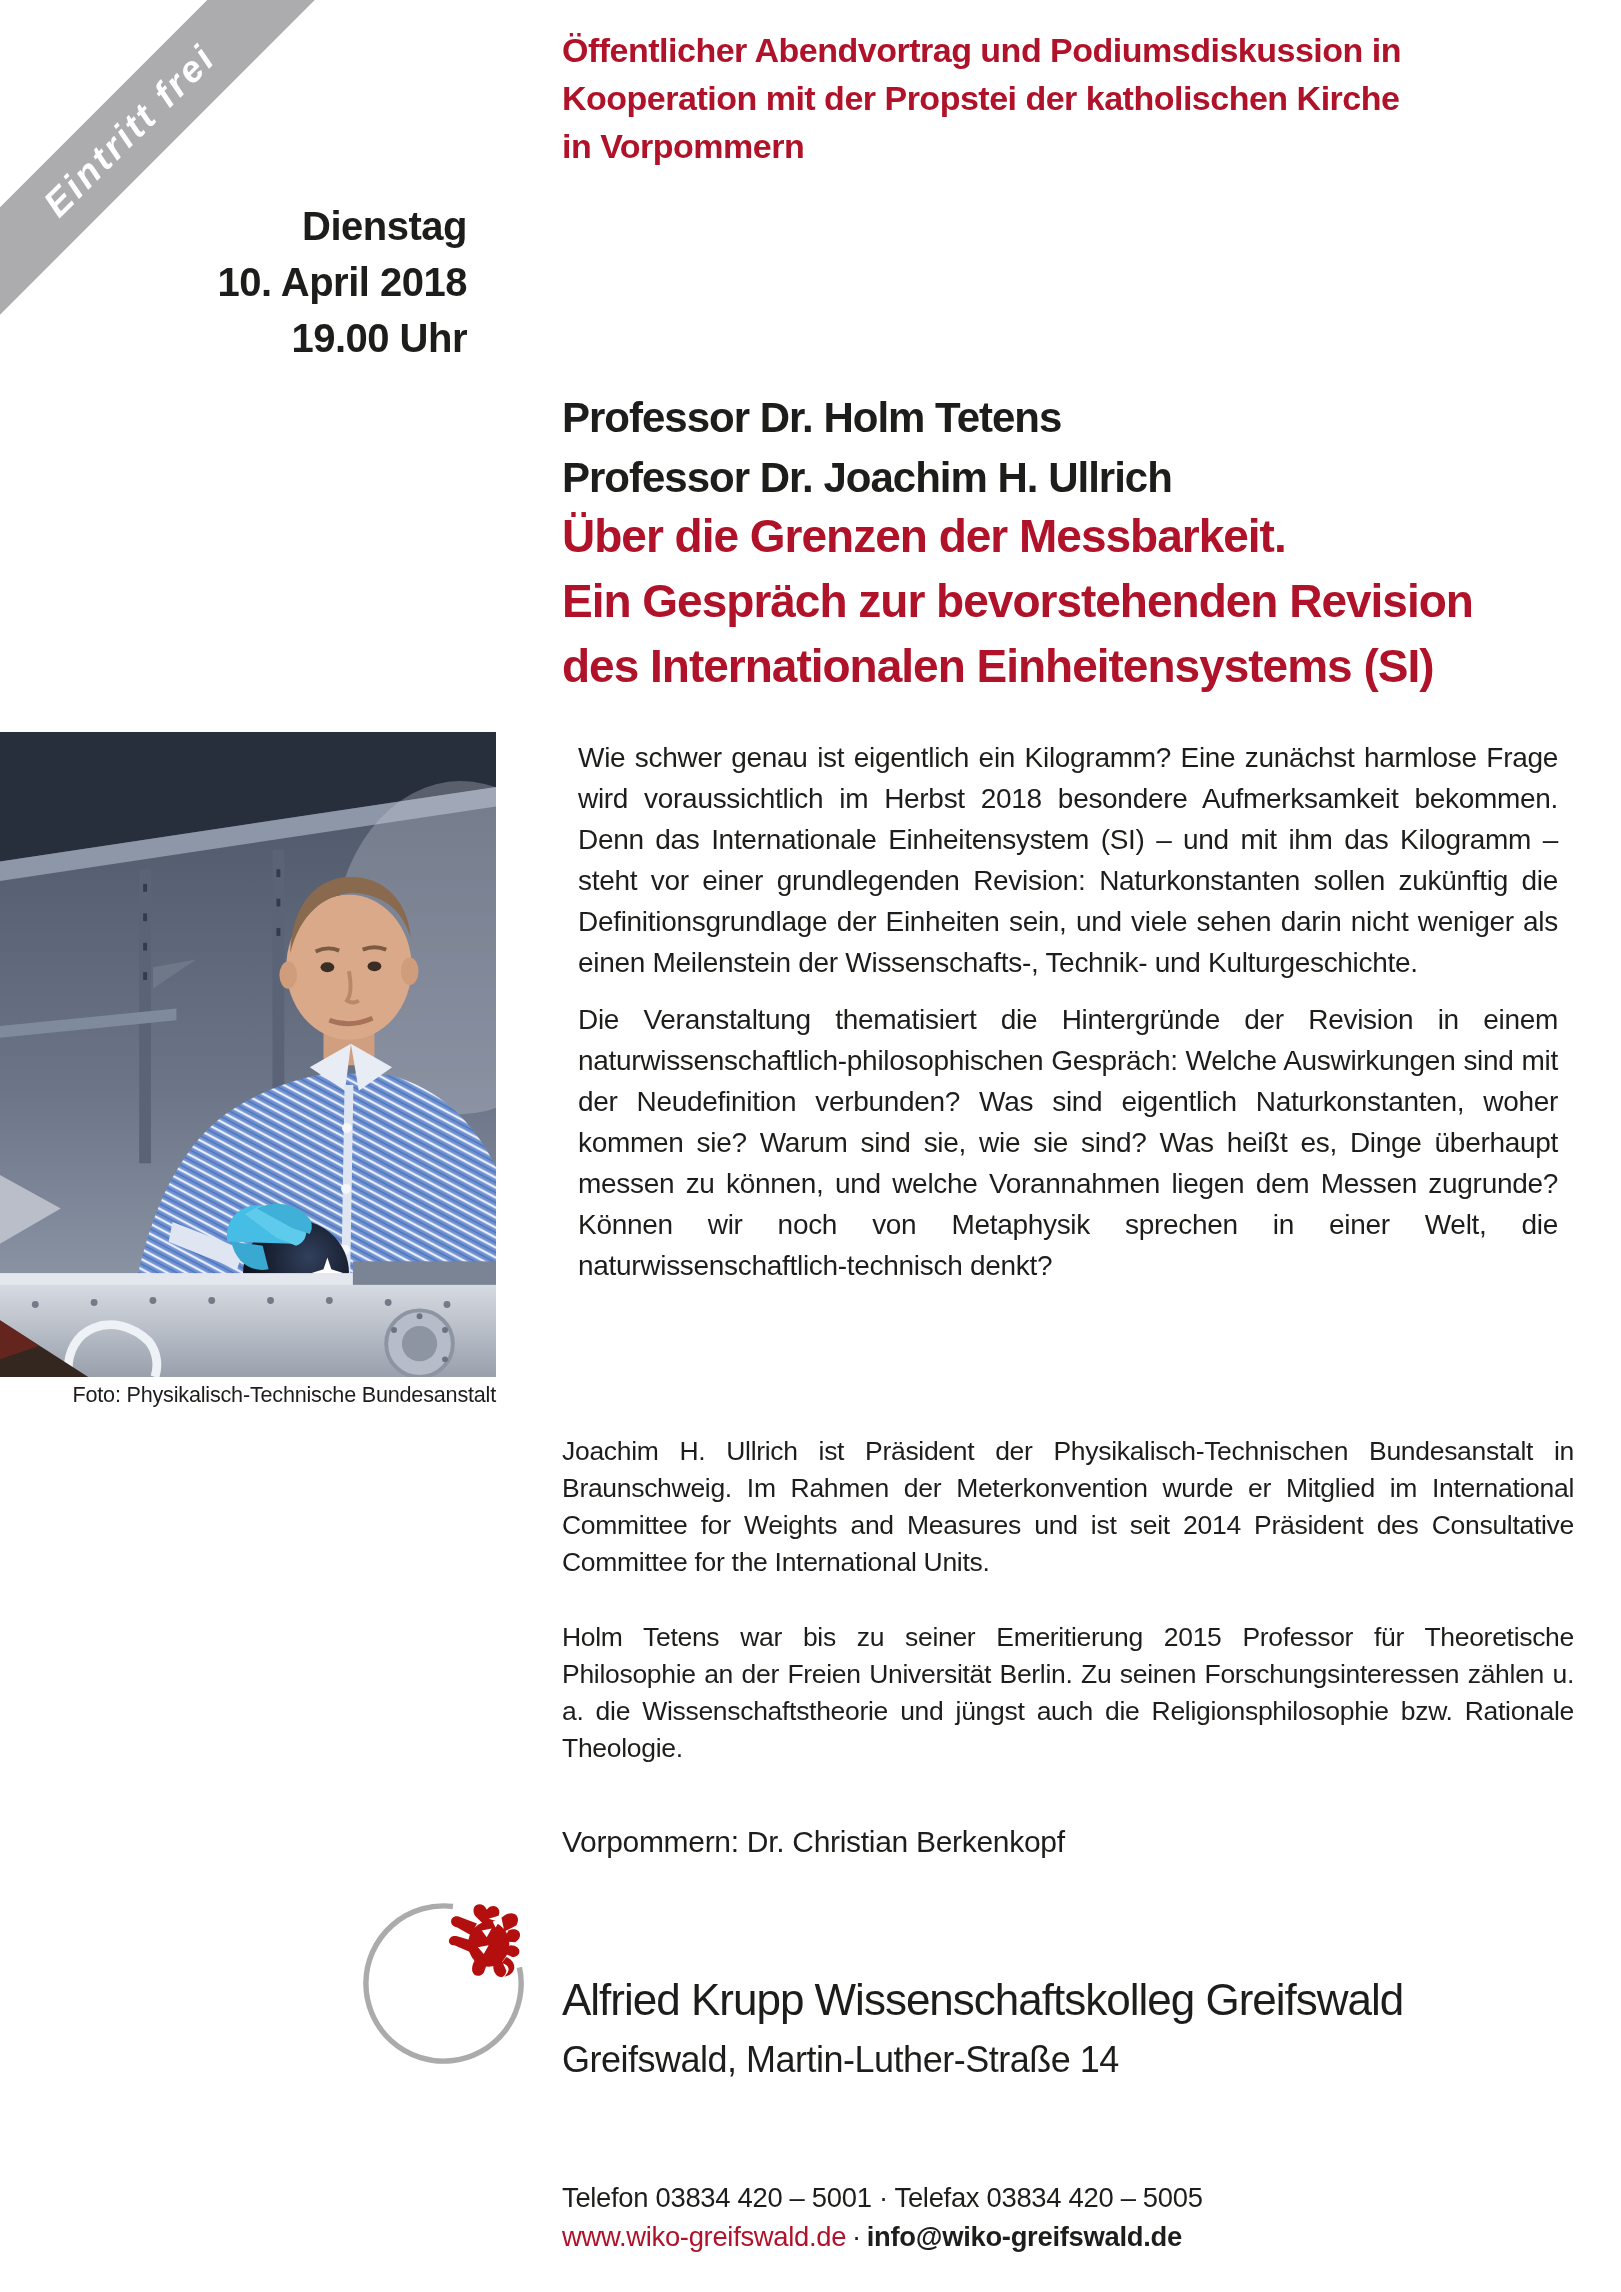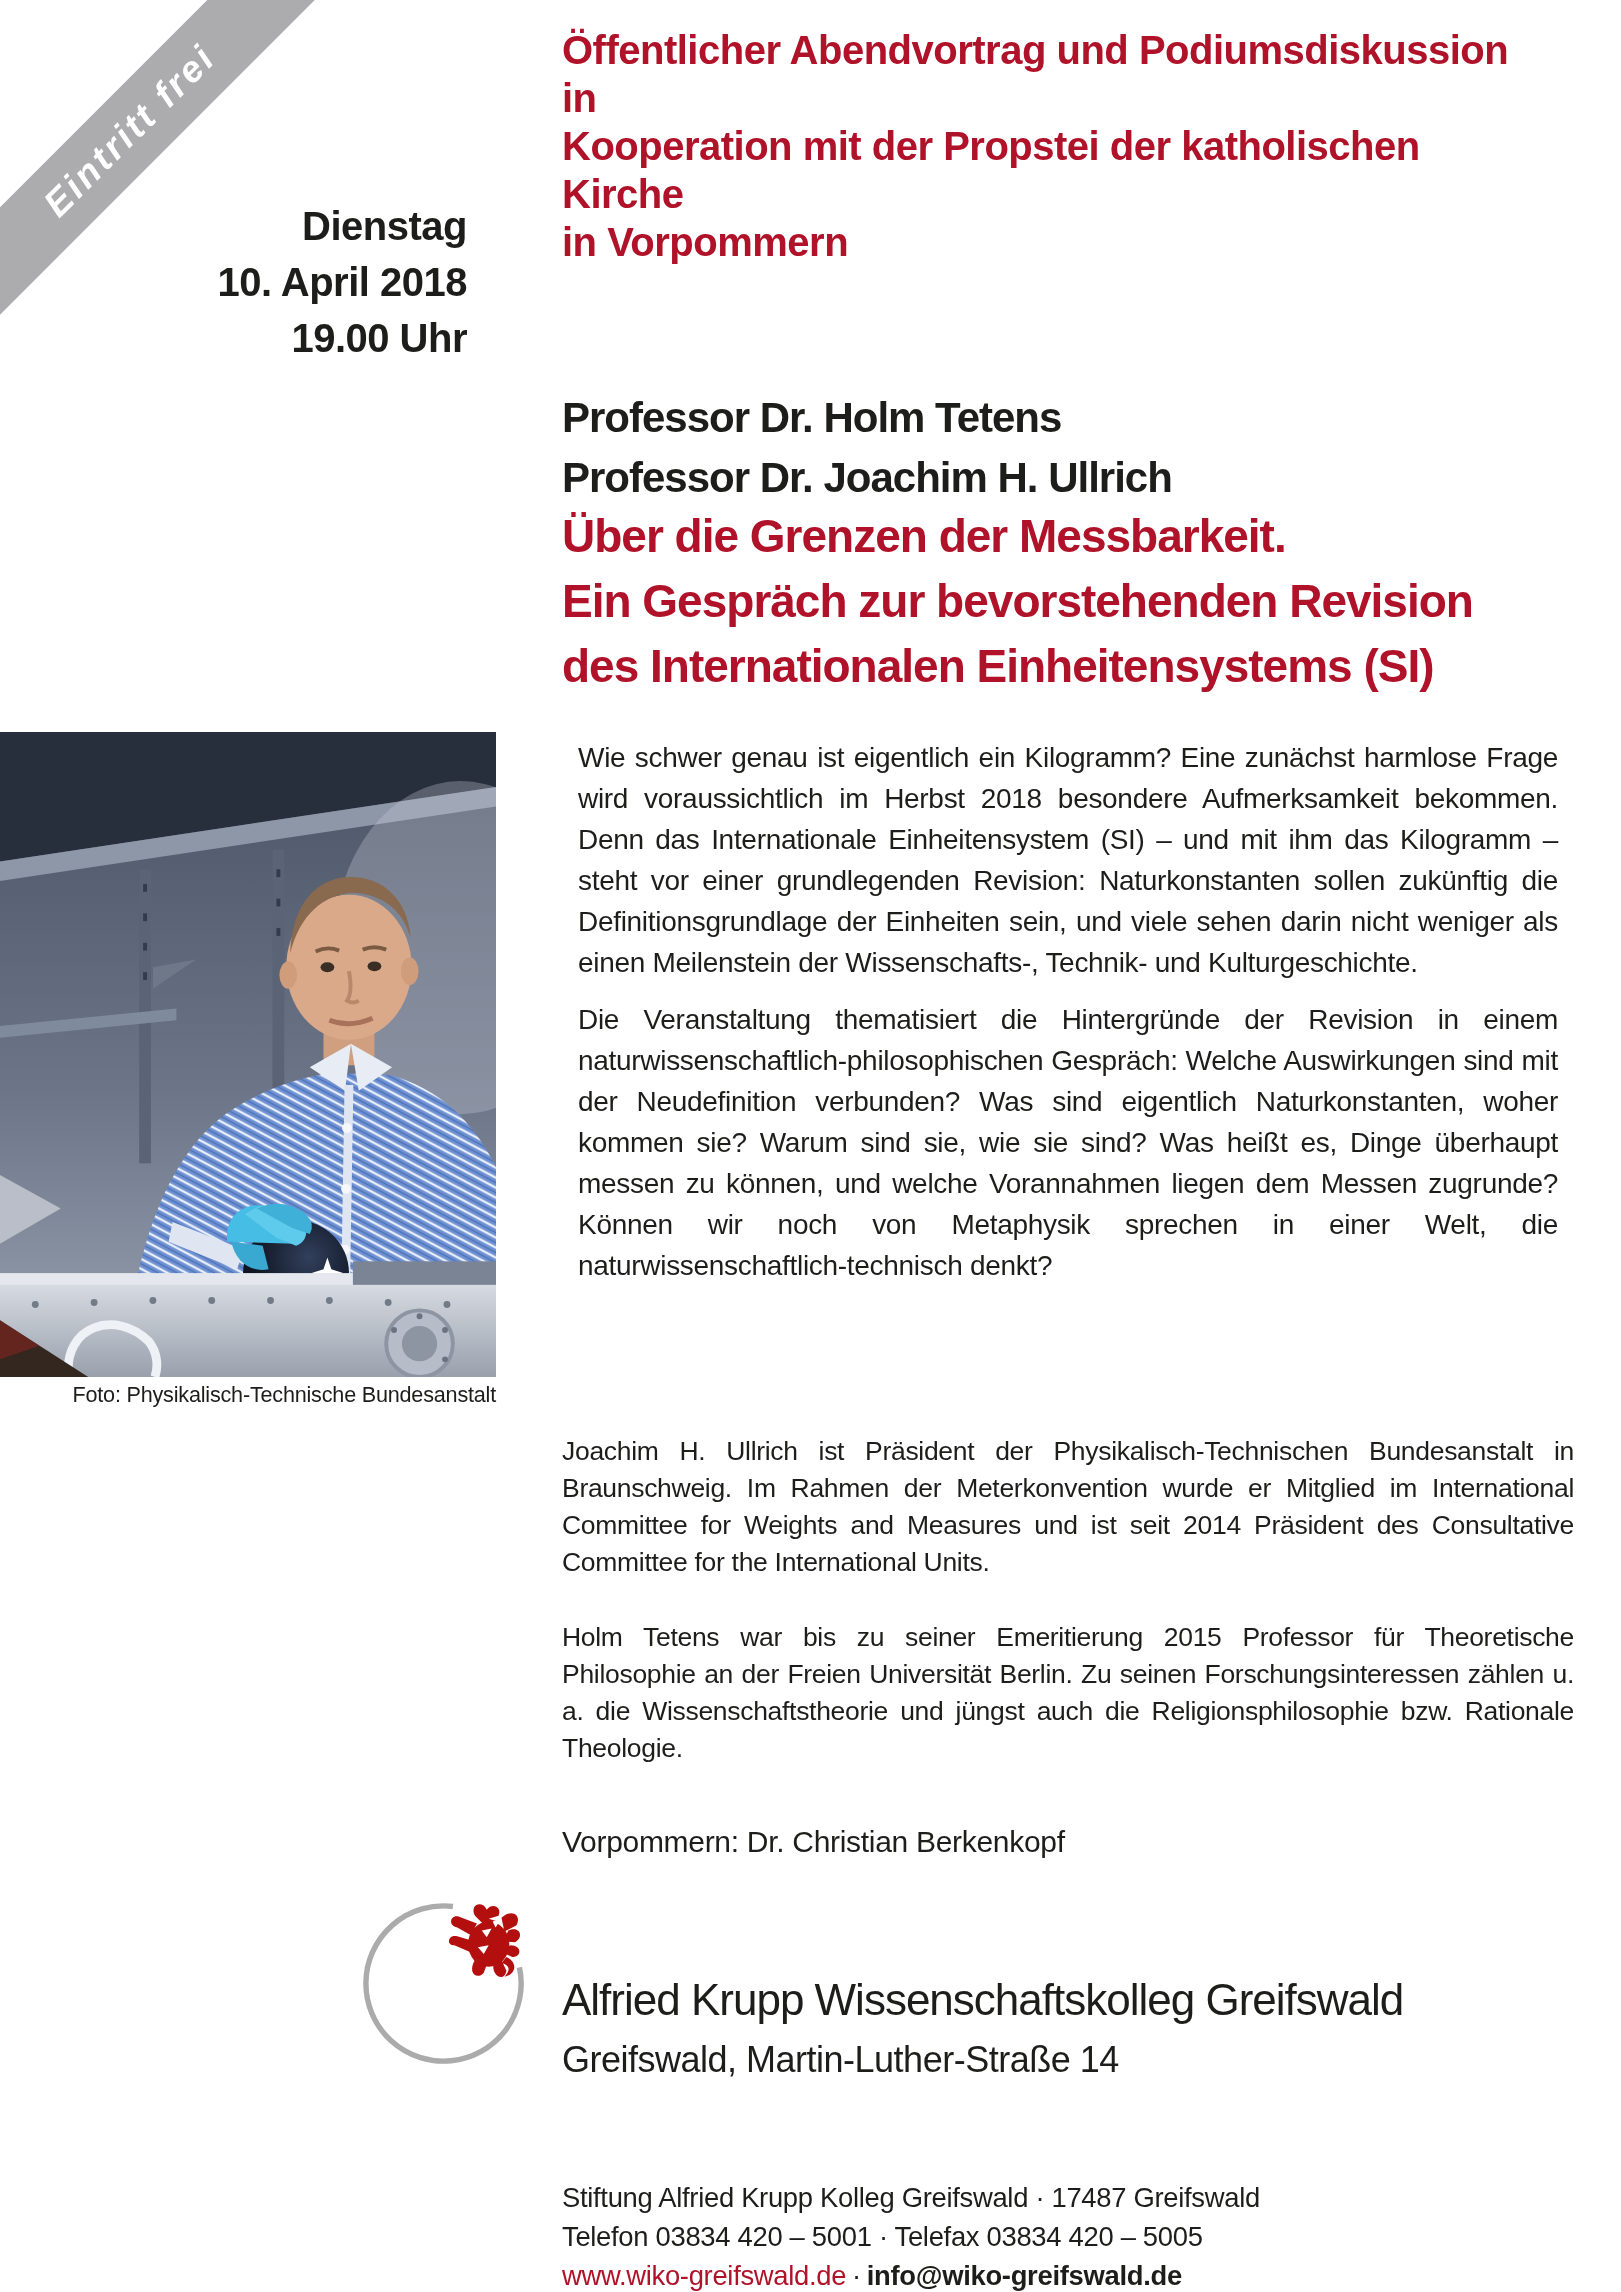--- a/index.html
+++ b/index.html
@@ -19,21 +19,21 @@
     transform:rotate(-45deg);
     display:flex;align-items:center;justify-content:center;
   }
   .ribbon span{
     color:#ffffff;font-size:37px;font-weight:bold;font-style:italic;
     letter-spacing:2.9px;white-space:nowrap;
   }
   
   .kicker{
     position:absolute;left:562px;top:25.5px;width:970px;
-    color:#b01329;font-size:40px;font-weight:bold;line-height:48px;
+    color:#b01329;font-size:34px;font-weight:bold;line-height:48px;
     letter-spacing:-0.5px;
   }
   
   .date-block{
     position:absolute;right:1154px;top:198px;
     text-align:right;font-size:40px;font-weight:bold;line-height:56px;
     letter-spacing:-0.5px;white-space:nowrap;
   }
   
   .speakers{
@@ -257,21 +257,20 @@
         <path fill="#ffffff" d="M33 46 L44 44 L39 53 Z"></path>
         <path fill="#ffffff" d="M48 20 L56 18 L51 26 Z"></path>
       </g>
     </svg>
   </div>
 
   <div class="venue-name">Alfried Krupp Wissenschaftskolleg Greifswald</div>
   <div class="venue-address">Greifswald, Martin-Luther-Straße 14</div>
 
   <div class="footer">
-    <div>Stiftung Alfried Krupp Kolleg Greifswald · 17487 Greifswald</div>
     <div>Telefon 03834 420 – 5001 · Telefax 03834 420 – 5005</div>
     <div>
       <a class="link">www.wiko-greifswald.de</a><span class="sep">·</span><a style="color:#1d1d1b;text-decoration:none;font-weight:bold;">info@wiko-greifswald.de</a>
     </div>
   </div>
 
 </div>
 
 
 </body></html>

